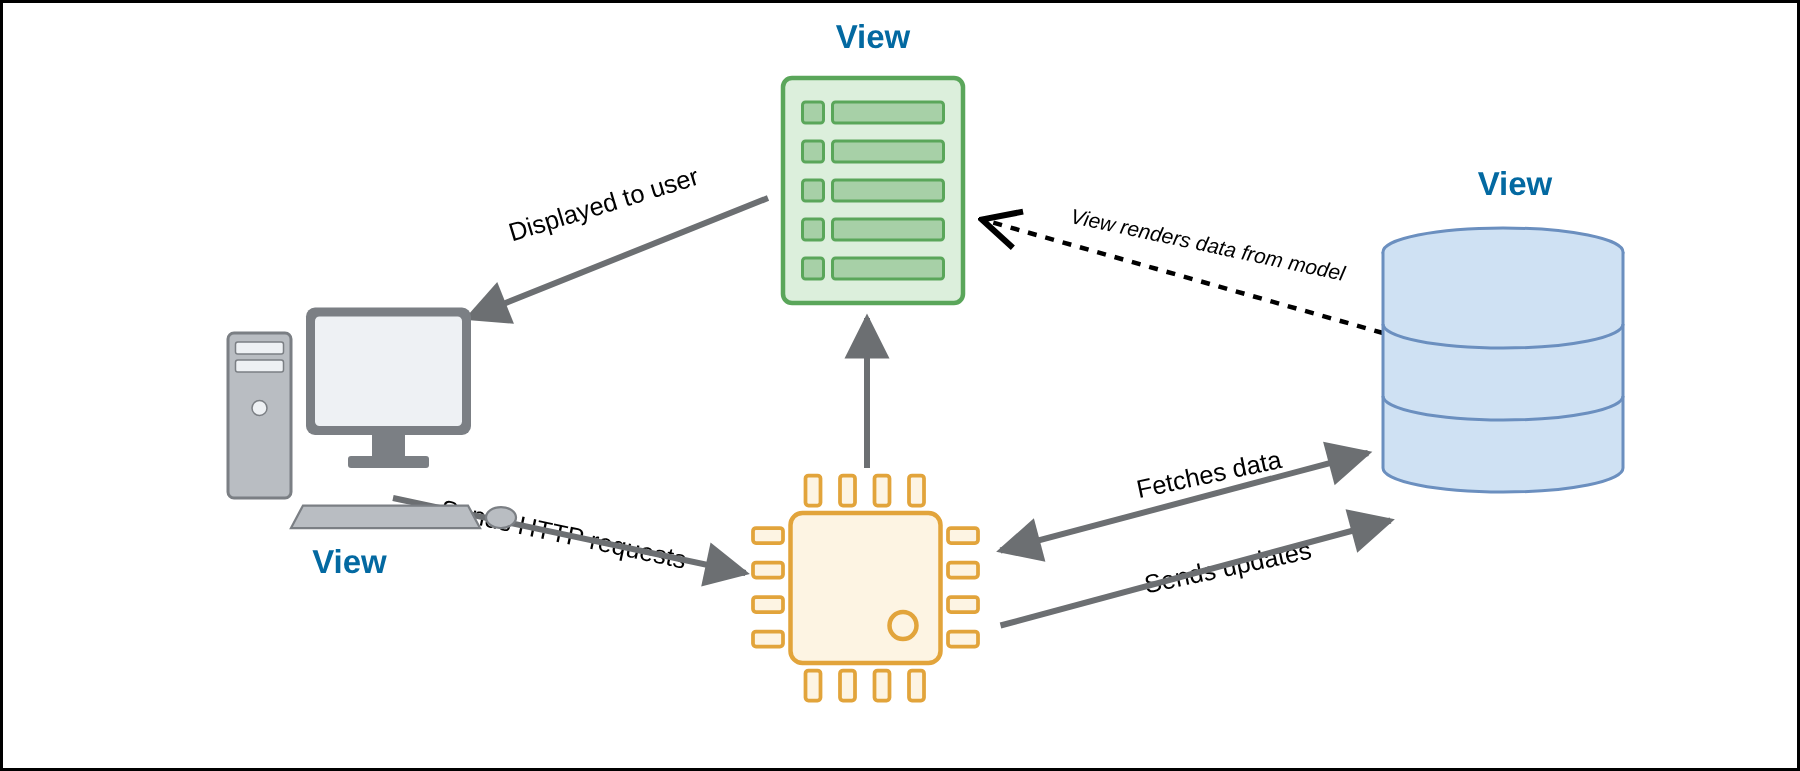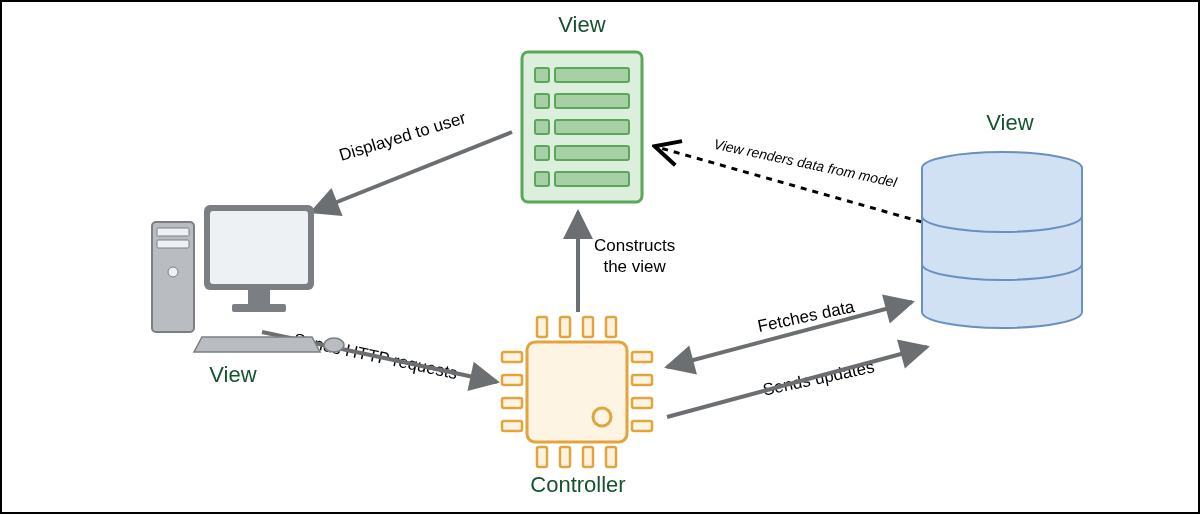--- a/index.html
+++ b/index.html
@@ -1,34 +1,31 @@
 <!DOCTYPE html>
 <html><head>
 <meta charset="utf-8">
 <style>
 html,body{margin:0;padding:0}
 body{font-family:Arial,Helvetica,sans-serif;background:#fff}
 .frame{position:relative;width:1200px;height:514px;box-sizing:border-box;border:2px solid #000}
-.label{position:absolute;font-weight:400;font-size:22px;color:#14532d;text-align:center}
+.label{position:absolute;font-weight:700;font-size:22px;color:#0369a1;text-align:center}
 .edge-label{position:absolute;font-size:17px;color:#000;white-space:pre;text-align:center}
 svg{position:absolute;top:0;left:0}
 </style>
 </head>
 <body>
 
 <div class="frame">
 
   <div class="label" style="left:545px;top:10px;width:70px">View</div>
   <div class="label" style="left:968px;top:108px;width:80px">View</div>
   <div class="label" style="left:196px;top:360px;width:70px">View</div>
-  <div class="label" style="left:516px;top:470px;width:120px">Controller</div>
 
   <div class="edge-label" style="left:335px;top:125px;transform:rotate(-17deg)">Displayed to user</div>
-  <div class="edge-label" style="left:592px;top:233px;line-height:1.25">Constructs
-the view</div>
   <div class="edge-label" style="left:710px;top:153px;font-size:14px;font-style:italic;transform:rotate(12deg)">View renders data from model</div>
   <div class="edge-label" style="left:290px;top:345px;transform:rotate(12deg)">Sends HTTP requests</div>
   <div class="edge-label" style="left:755px;top:305px;transform:rotate(-12deg)">Fetches data</div>
   <div class="edge-label" style="left:760px;top:367px;transform:rotate(-12deg)">Sends updates</div>
 
   <svg width="1196" height="510" viewBox="0 0 1196 510">
     <defs>
       <marker id="arr" viewBox="0 0 12 12" refX="10" refY="6" markerWidth="9" markerHeight="9" orient="auto-start-reverse">
         <path d="M1 1 L11 6 L1 11 Z" fill="#6c6f72"></path>
       </marker>

